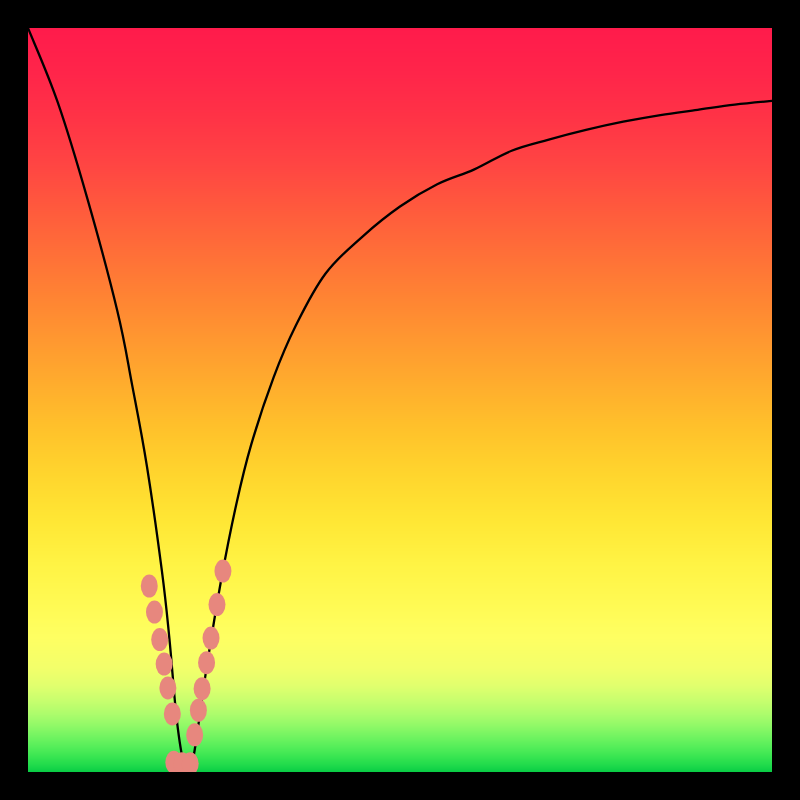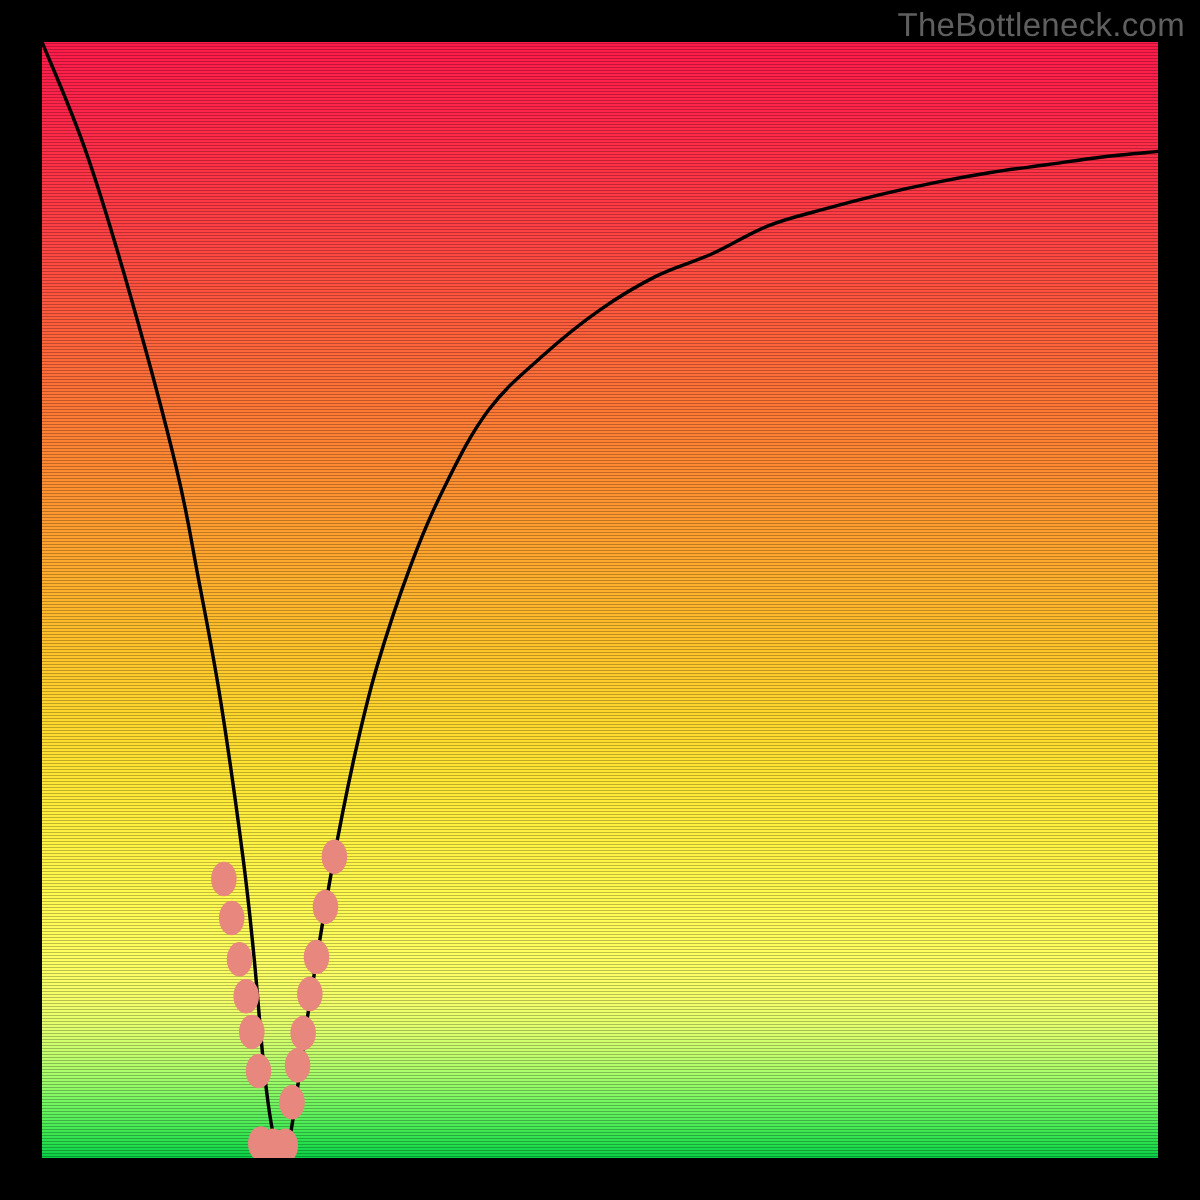--- a/index.html
+++ b/index.html
@@ -827,14 +827,13 @@
           <ellipse class="marker" cx="170.38" cy="682.25" rx="8.5" ry="11.5"></ellipse>
           <ellipse class="marker" cx="174.10" cy="660.67" rx="8.5" ry="11.5"></ellipse>
           <ellipse class="marker" cx="178.56" cy="634.63" rx="8.5" ry="11.5"></ellipse>
           <ellipse class="marker" cx="183.02" cy="610.08" rx="8.5" ry="11.5"></ellipse>
           <ellipse class="marker" cx="188.98" cy="576.60" rx="8.5" ry="11.5"></ellipse>
           <ellipse class="marker" cx="194.93" cy="543.12" rx="8.5" ry="11.5"></ellipse>
         </g>
     </svg>
   </div>
 
-  <div class="watermark">TheBottleneck.com</div>
 </div>
 
 </body></html>

